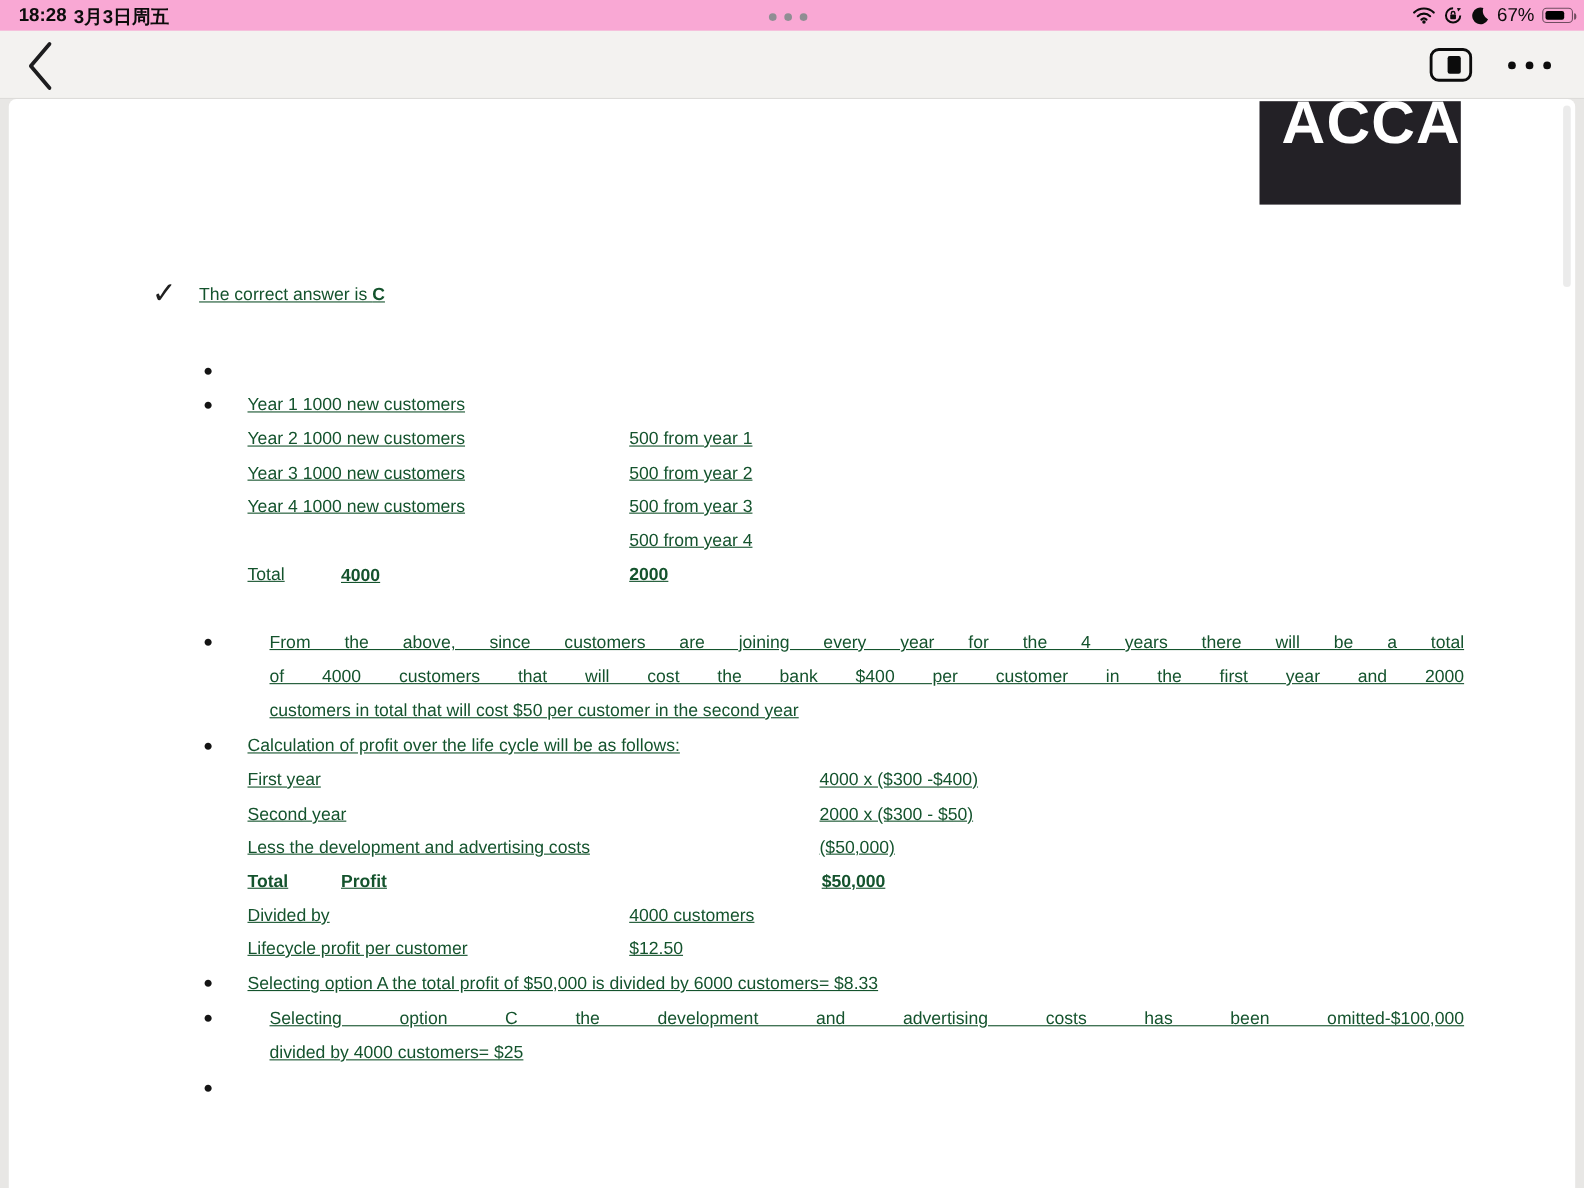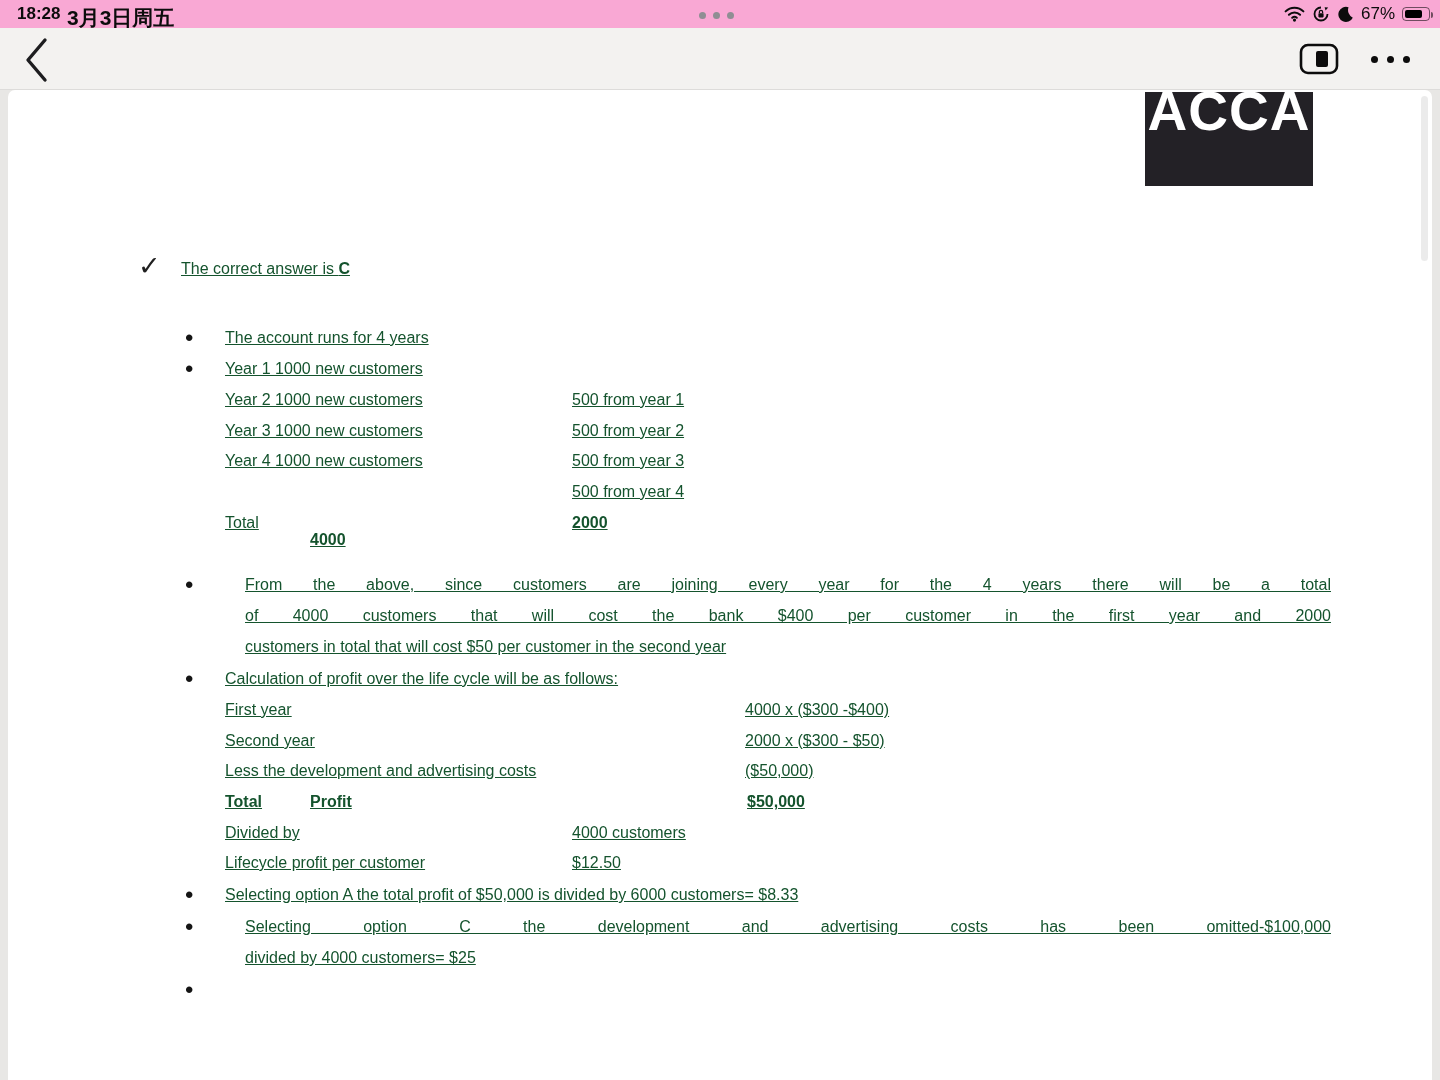--- a/index.html
+++ b/index.html
@@ -10,21 +10,21 @@
     color:#111;
     position:relative;
   }
 
   
   .statusbar {
     position:absolute; left:0; top:0; width:1440px; height:28px;
     background:#f9a8d4;
   }
   .sb-time { position:absolute; left:17px; top:4px; font-size:17px; font-weight:700; color:#0c0c0c; }
-  .sb-date { position:absolute; left:67px; top:4px; font-size:21px; font-weight:600; color:#0c0c0c; }
+  .sb-date { position:absolute; left:67px; top:4px; font-size:17px; font-weight:600; color:#0c0c0c; }
   .handle-dots { position:absolute; left:699px; top:12px; display:flex; gap:7px; }
   .handle-dots i { width:7px; height:7px; border-radius:50%; background:#8f8e93; }
   .sb-right { position:absolute; right:10px; top:0; height:28px; display:flex; align-items:center; gap:7px; }
   .sb-pct { font-size:17px; font-weight:500; color:#0c0c0c; }
   .battery { position:relative; width:28px; height:14px; border:1.5px solid rgba(0,0,0,.55); border-radius:4px; }
   .battery .fill { position:absolute; left:1.5px; top:1.5px; width:17px; height:8px; background:#000; border-radius:2px; }
   .battery .nub { position:absolute; right:-4px; top:3.5px; width:2.5px; height:6px; background:rgba(0,0,0,.55); border-radius:0 2px 2px 0; }
 
   
   .navbar {
@@ -39,22 +39,22 @@
 
   
   .page {
     position:absolute; left:8px; top:90px; width:1424px; height:990px;
     background:#ffffff; border-radius:7px 7px 0 0; position:absolute;
   }
   .scroll-thumb { position:absolute; left:1413px; top:6px; width:7px; height:165px;
     background:rgba(0,0,0,.08); border-radius:4px; }
 
   .acca-logo {
-    position:absolute; left:1137px; top:2px; width:168px; height:94px;
-    background:#232126; overflow:hidden; text-align:center;
+    position:absolute; left:1137px; top:2px; width:183px; height:94px;
+    background:#232126; overflow:hidden; text-align:right;
   }
   .acca-logo span {
     display:block; margin-top:-13px; color:#fff; font-size:55px; font-weight:800;
     letter-spacing:1px; font-family:"Liberation Sans", sans-serif;
   }
 
   .t { position:absolute; font-size:16px; line-height:31px; white-space:pre; color:#14532d;text-decoration:underline; }
   .b { font-weight:700; }
   .bullet { position:absolute; font-size:24px; line-height:31px; color:#141414; }
   .check { position:absolute; font-size:27px; line-height:31px; color:#202020; }
@@ -121,38 +121,37 @@
   <div class="scroll-thumb"></div>
 
   <div class="acca-logo">
     <span>ACCA</span>
   </div>
 
   <span class="check" style="left:130px; top:161px;">✓</span>
   <div class="t" style="left:173px; top:163px;"><span>The correct answer is </span><span class="b">C</span></div>
 
   <span class="bullet" style="left:177px; top:232px;">•</span>
-  <div class="t" style="left:217px; top:232px;">The account runs for 4 years</div>
 
   <span class="bullet" style="left:177px; top:263px;">•</span>
   <div class="t" style="left:217px; top:263px;">Year 1 1000 new customers</div>
 
   <div class="t" style="left:217px; top:294px;">Year 2 1000 new customers</div>
   <div class="t" style="left:564px; top:294px;">500 from year 1</div>
 
   <div class="t" style="left:217px; top:325px;">Year 3 1000 new customers</div>
   <div class="t" style="left:564px; top:325px;">500 from year 2</div>
 
   <div class="t" style="left:217px; top:355px;">Year 4 1000 new customers</div>
   <div class="t" style="left:564px; top:355px;">500 from year 3</div>
 
   <div class="t" style="left:564px; top:386px;">500 from year 4</div>
 
   <div class="t" style="left:217px; top:417px;">Total</div>
-  <div class="t b" style="left:302px; top:434px;">4000</div>
+  <div class="t b" style="left:302px; top:418px;">4000</div>
   <div class="t b" style="left:564px; top:417px;">2000</div>
 
   <span class="bullet" style="left:177px; top:479px;">•</span>
   <div class="t just" style="left:217px; top:479px; white-space:normal;">
     <div class="jl">From the above, since customers are joining every year for the 4 years there will be a total</div>
     <div class="jl">of 4000 customers that will cost the bank $400 per customer in the first year and 2000</div>
     <div class="jl-last">customers in total that will cost $50 per customer in the second year</div>
   </div>
 
   <span class="bullet" style="left:177px; top:573px;">•</span>

